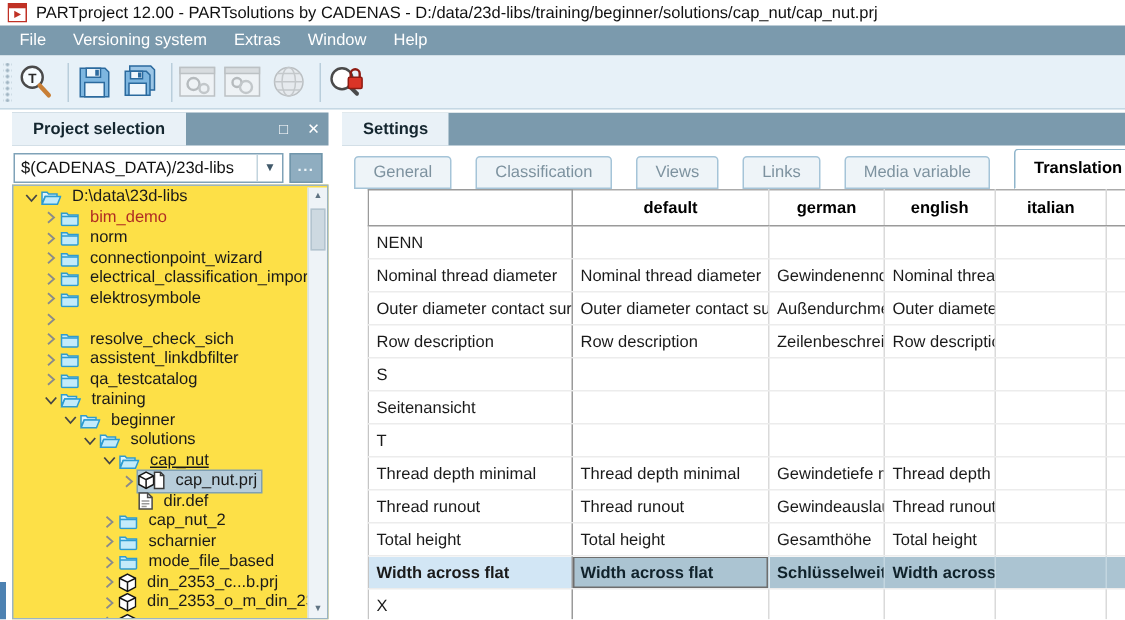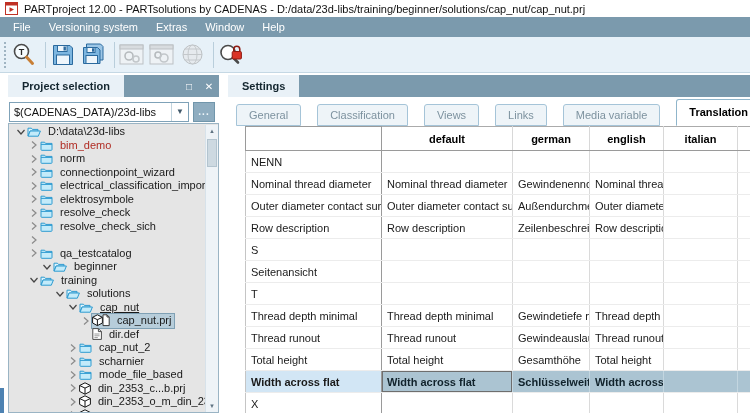--- a/index.html
+++ b/index.html
@@ -42,21 +42,21 @@
   .combo{flex:0 0 180px;height:20px;border:1px solid #7fa2b8;background:#fff;
     display:flex;align-items:center;box-sizing:border-box;}
   .combo input{flex:1;border:0;outline:0;font:11px "Liberation Sans",sans-serif;padding:0 4px;
     height:16px;background:transparent;color:#111;min-width:0;}
   .combo-arrow{width:16px;height:18px;border-left:1px solid #c2d4de;display:flex;
     align-items:center;justify-content:center;color:#41596a;font-size:8px;}
   .browse-btn{width:22px;height:20px;background:#8fadc0;border:1px solid #7196ab;color:#eef5f9;
     font-weight:bold;display:flex;align-items:center;justify-content:center;letter-spacing:1px;
     font-size:10px;box-sizing:border-box;}
   .tree-box{position:absolute;left:0;top:48px;right:0;bottom:0;border:1px solid #9ab4c4;
-    background:#e5e5e5;overflow:hidden;box-sizing:border-box;}
+    background:#fde047;overflow:hidden;box-sizing:border-box;}
   .tree-inner{position:absolute;left:0;top:1px;right:13px;bottom:0;overflow:hidden;}
   .tree-row{display:flex;align-items:center;height:13.5px;line-height:13.5px;white-space:nowrap;}
   .chev{width:12px;display:inline-flex;justify-content:center;flex:0 0 12px;}
   .ticon{display:inline-flex;align-items:center;margin-right:4px;}
   .tlabel{padding:0 3px;}
   .tree-row .selwrap{display:inline-flex;align-items:center;}
   .tree-row.selected .selwrap{background:#b7cdda;outline:1px solid #7fa0b4;}
   .tlabel.red{color:#b02c24;}
   
   .vscroll{position:absolute;top:1px;right:0;bottom:0;width:13px;background:#eef3f7;
@@ -299,29 +299,20 @@
             </span>
             <span class="tlabel">elektrosymbole</span>
           </span>
         </div>
         <div class="tree-row" style="padding-left: 19px;">
           <span class="chev">
             <svg width="8" height="10" viewBox="0 0 8 10">
               <path d="M2 1.5 L6 5 L2 8.5" fill="none" stroke="#8a8a8a" stroke-width="1.2"></path>
             </svg>
           </span>
-          <span class="selwrap">
-            <span class="ticon">
-              <svg width="13" height="11" viewBox="0 0 13 11">
-                <path d="M1 2.2 h3.6 l1 1.2 H12 V9.6 a.7.7 0 0 1-.7.7 H1.7 A.7.7 0 0 1 1 9.6 Z" fill="#c3ebfa" stroke="#2e9bd0"></path>
-                <path d="M1 4.4 h11" stroke="#2e9bd0" fill="none"></path>
-              </svg>
-            </span>
-            <span class="tlabel">resolve_check</span>
-          </span>
         </div>
         <div class="tree-row" style="padding-left: 19px;">
           <span class="chev">
             <svg width="8" height="10" viewBox="0 0 8 10">
               <path d="M2 1.5 L6 5 L2 8.5" fill="none" stroke="#8a8a8a" stroke-width="1.2"></path>
             </svg>
           </span>
           <span class="selwrap">
             <span class="ticon">
               <svg width="13" height="11" viewBox="0 0 13 11">
@@ -331,67 +322,76 @@
             </span>
             <span class="tlabel">resolve_check_sich</span>
           </span>
         </div>
         <div class="tree-row" style="padding-left: 19px;">
           <span class="chev">
             <svg width="8" height="10" viewBox="0 0 8 10">
               <path d="M2 1.5 L6 5 L2 8.5" fill="none" stroke="#8a8a8a" stroke-width="1.2"></path>
             </svg>
           </span>
+          <span class="selwrap">
+            <span class="ticon">
+              <svg width="13" height="11" viewBox="0 0 13 11">
+                <path d="M1 2.2 h3.6 l1 1.2 H12 V9.6 a.7.7 0 0 1-.7.7 H1.7 A.7.7 0 0 1 1 9.6 Z" fill="#c3ebfa" stroke="#2e9bd0"></path>
+                <path d="M1 4.4 h11" stroke="#2e9bd0" fill="none"></path>
+              </svg>
+            </span>
+            <span class="tlabel">assistent_linkdbfilter</span>
+          </span>
         </div>
         <div class="tree-row" style="padding-left: 19px;">
           <span class="chev">
             <svg width="8" height="10" viewBox="0 0 8 10">
               <path d="M2 1.5 L6 5 L2 8.5" fill="none" stroke="#8a8a8a" stroke-width="1.2"></path>
             </svg>
           </span>
           <span class="selwrap">
             <span class="ticon">
               <svg width="13" height="11" viewBox="0 0 13 11">
                 <path d="M1 2.2 h3.6 l1 1.2 H12 V9.6 a.7.7 0 0 1-.7.7 H1.7 A.7.7 0 0 1 1 9.6 Z" fill="#c3ebfa" stroke="#2e9bd0"></path>
                 <path d="M1 4.4 h11" stroke="#2e9bd0" fill="none"></path>
               </svg>
             </span>
             <span class="tlabel">qa_testcatalog</span>
           </span>
         </div>
-        <div class="tree-row" style="padding-left: 32px;">
+        <div class="tree-row" style="padding-left: 19px;">
           <span class="chev">
             <svg width="10" height="10" viewBox="0 0 10 10">
               <path d="M1.5 3 L5 7 L8.5 3" fill="none" stroke="#454545" stroke-width="1.2"></path>
             </svg>
           </span>
           <span class="selwrap">
             <span class="ticon">
               <svg width="14" height="11" viewBox="0 0 14 11">
                 <path d="M1 2.2 h3.4 l1 1.2 h5.6 v1.6 H3.1 L1 9.8 Z" fill="#dff4fc" stroke="#2e9bd0"></path>
                 <path d="M3.2 5 H13.4 L11.3 10.2 H1.1 Z" fill="#c3ebfa" stroke="#2e9bd0"></path>
               </svg>
             </span>
-            <span class="tlabel">beginner</span>
-          </span>
-        </div>
-        <div class="tree-row" style="padding-left: 19px;">
+            <span class="tlabel">training</span>
+          </span>
+        </div>
+        <div class="tree-row" style="padding-left: 32px;">
           <span class="chev">
             <svg width="10" height="10" viewBox="0 0 10 10">
               <path d="M1.5 3 L5 7 L8.5 3" fill="none" stroke="#454545" stroke-width="1.2"></path>
             </svg>
           </span>
           <span class="selwrap">
             <span class="ticon">
               <svg width="14" height="11" viewBox="0 0 14 11">
                 <path d="M1 2.2 h3.4 l1 1.2 h5.6 v1.6 H3.1 L1 9.8 Z" fill="#dff4fc" stroke="#2e9bd0"></path>
                 <path d="M3.2 5 H13.4 L11.3 10.2 H1.1 Z" fill="#c3ebfa" stroke="#2e9bd0"></path>
               </svg>
             </span>
-            <span class="tlabel">training</span>
+            <span class="tlabel">beginner</span>
           </span>
         </div>
         <div class="tree-row" style="padding-left: 45px;">
           <span class="chev">
             <svg width="10" height="10" viewBox="0 0 10 10">
               <path d="M1.5 3 L5 7 L8.5 3" fill="none" stroke="#454545" stroke-width="1.2"></path>
             </svg>
           </span>
           <span class="selwrap">
             <span class="ticon">

